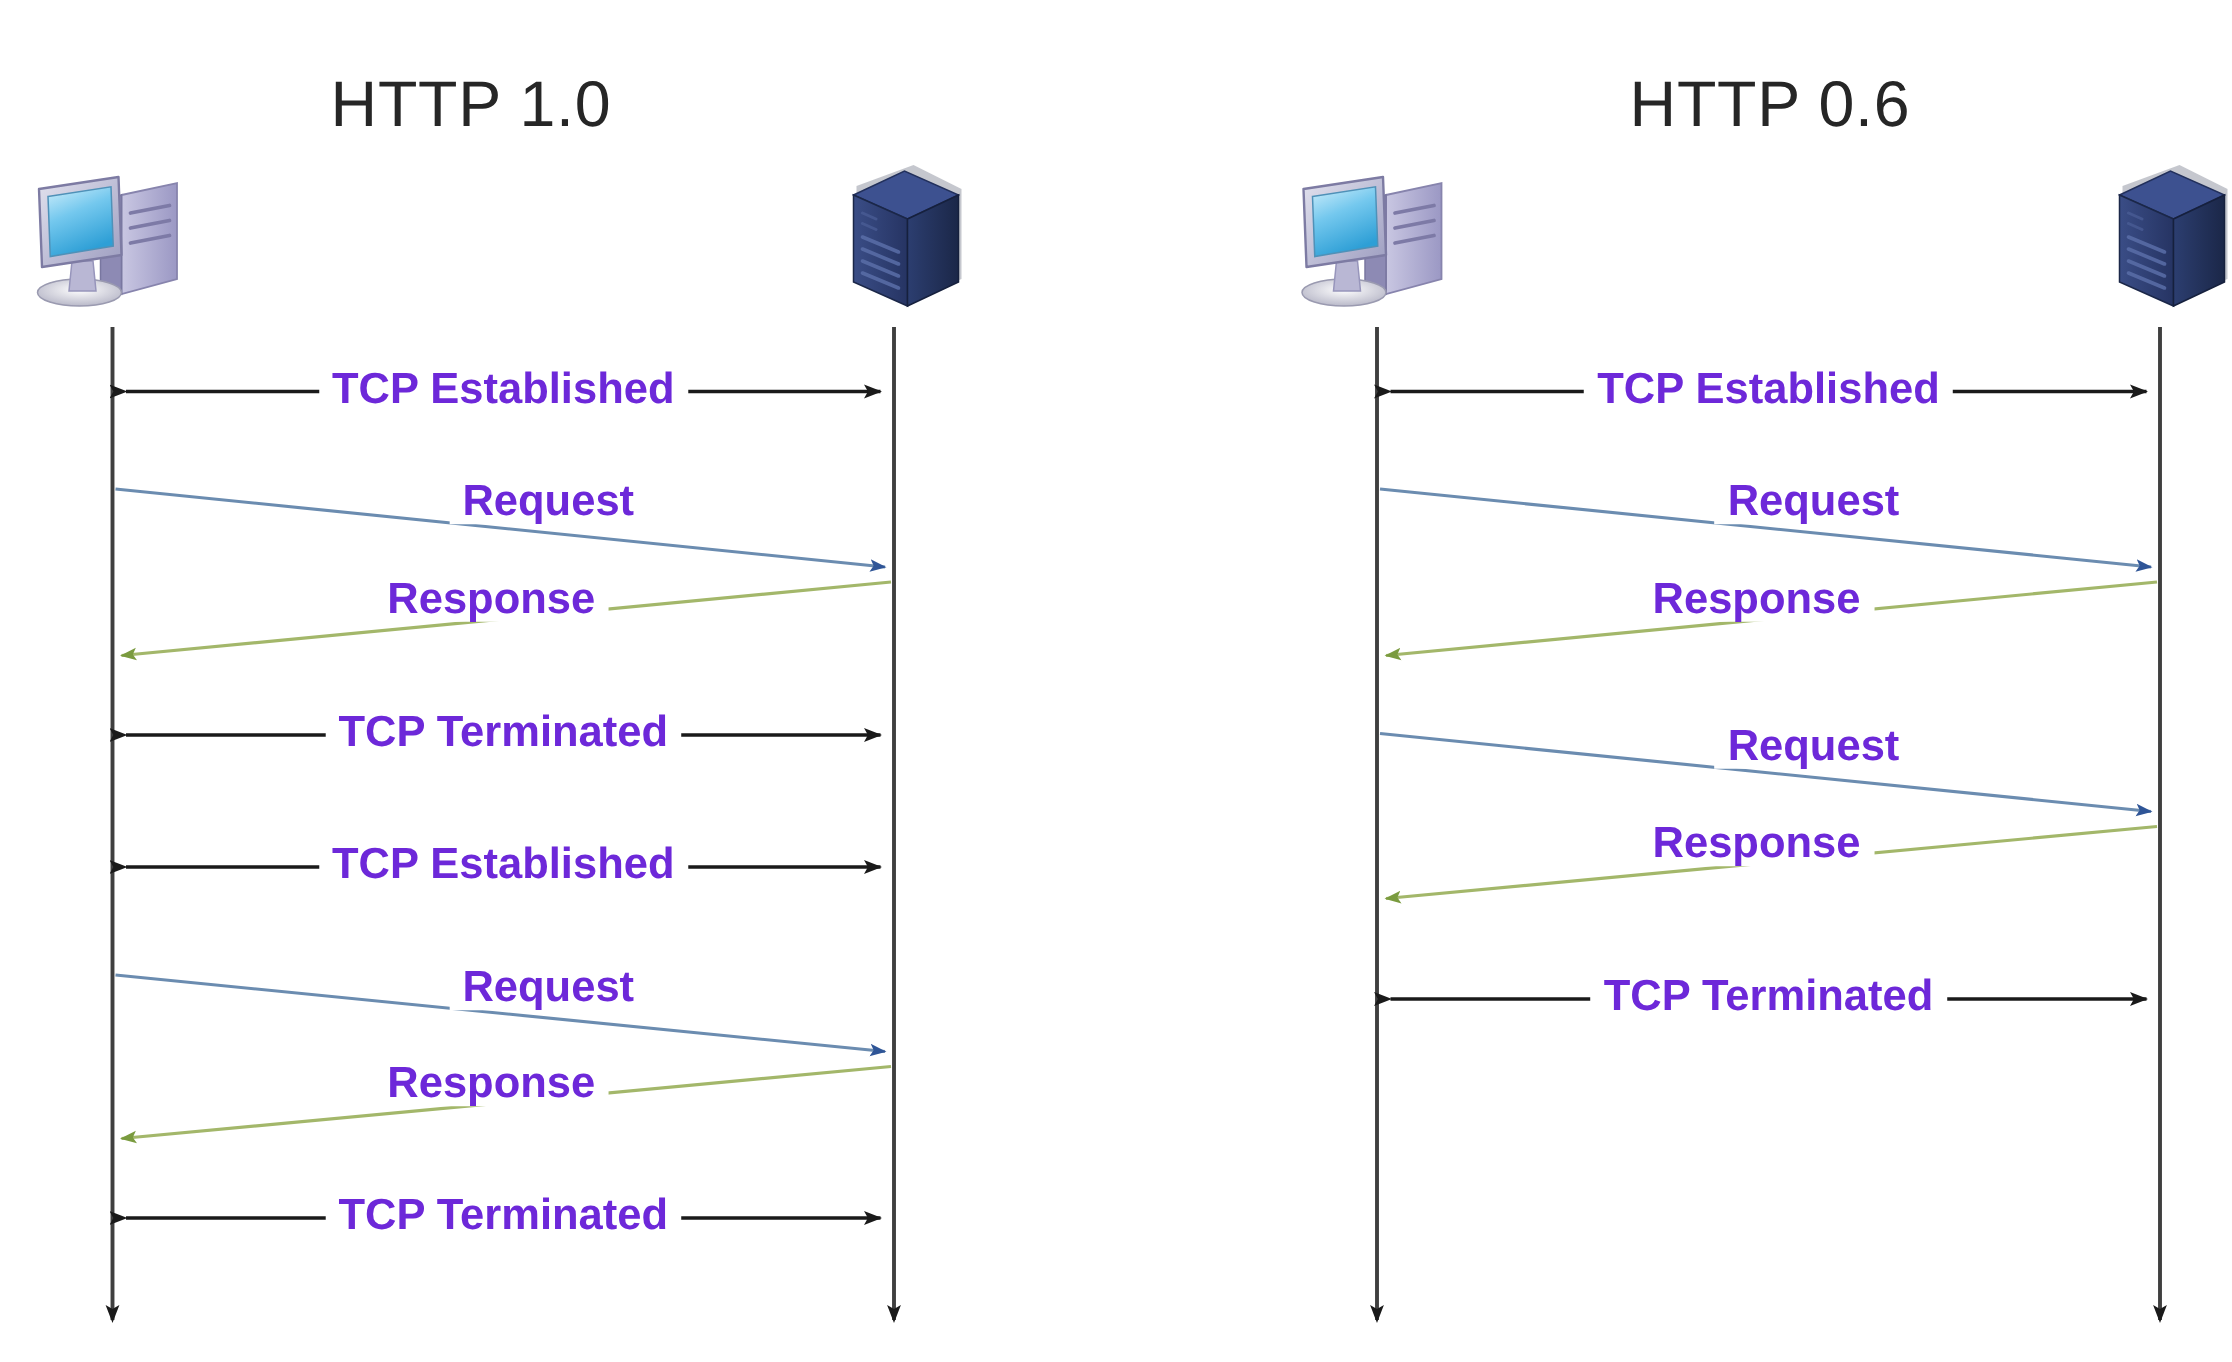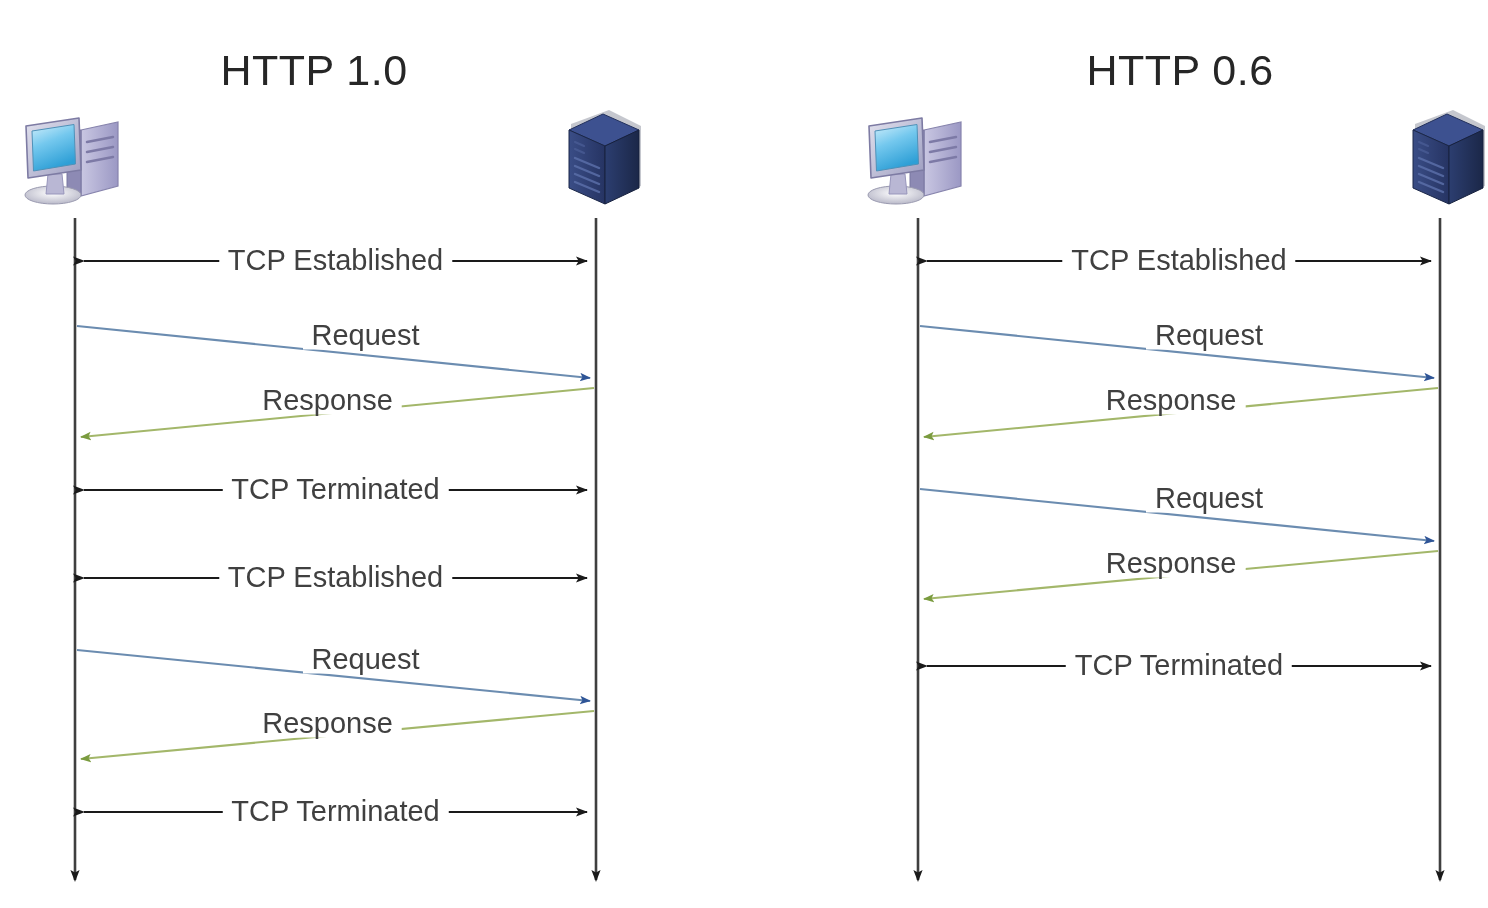--- a/index.html
+++ b/index.html
@@ -35,22 +35,22 @@
     color: #262626;
     letter-spacing: 0.5px;
     white-space: nowrap;
     transform: translateX(-50%);
     text-align: center;
   }
   .edge-label {
     position: absolute;
     font-family: "Liberation Sans", sans-serif;
     font-size: 29px;
-    font-weight: 400;
-    color: #404040;
+    font-weight: 700;
+    color: #6d28d9;
     white-space: nowrap;
     transform: translate(-50%, -50%);
     background: #ffffff;
     padding: 0 9px;
     line-height: 1.0;
   }
 </style>
 </head>
 <body>
 

